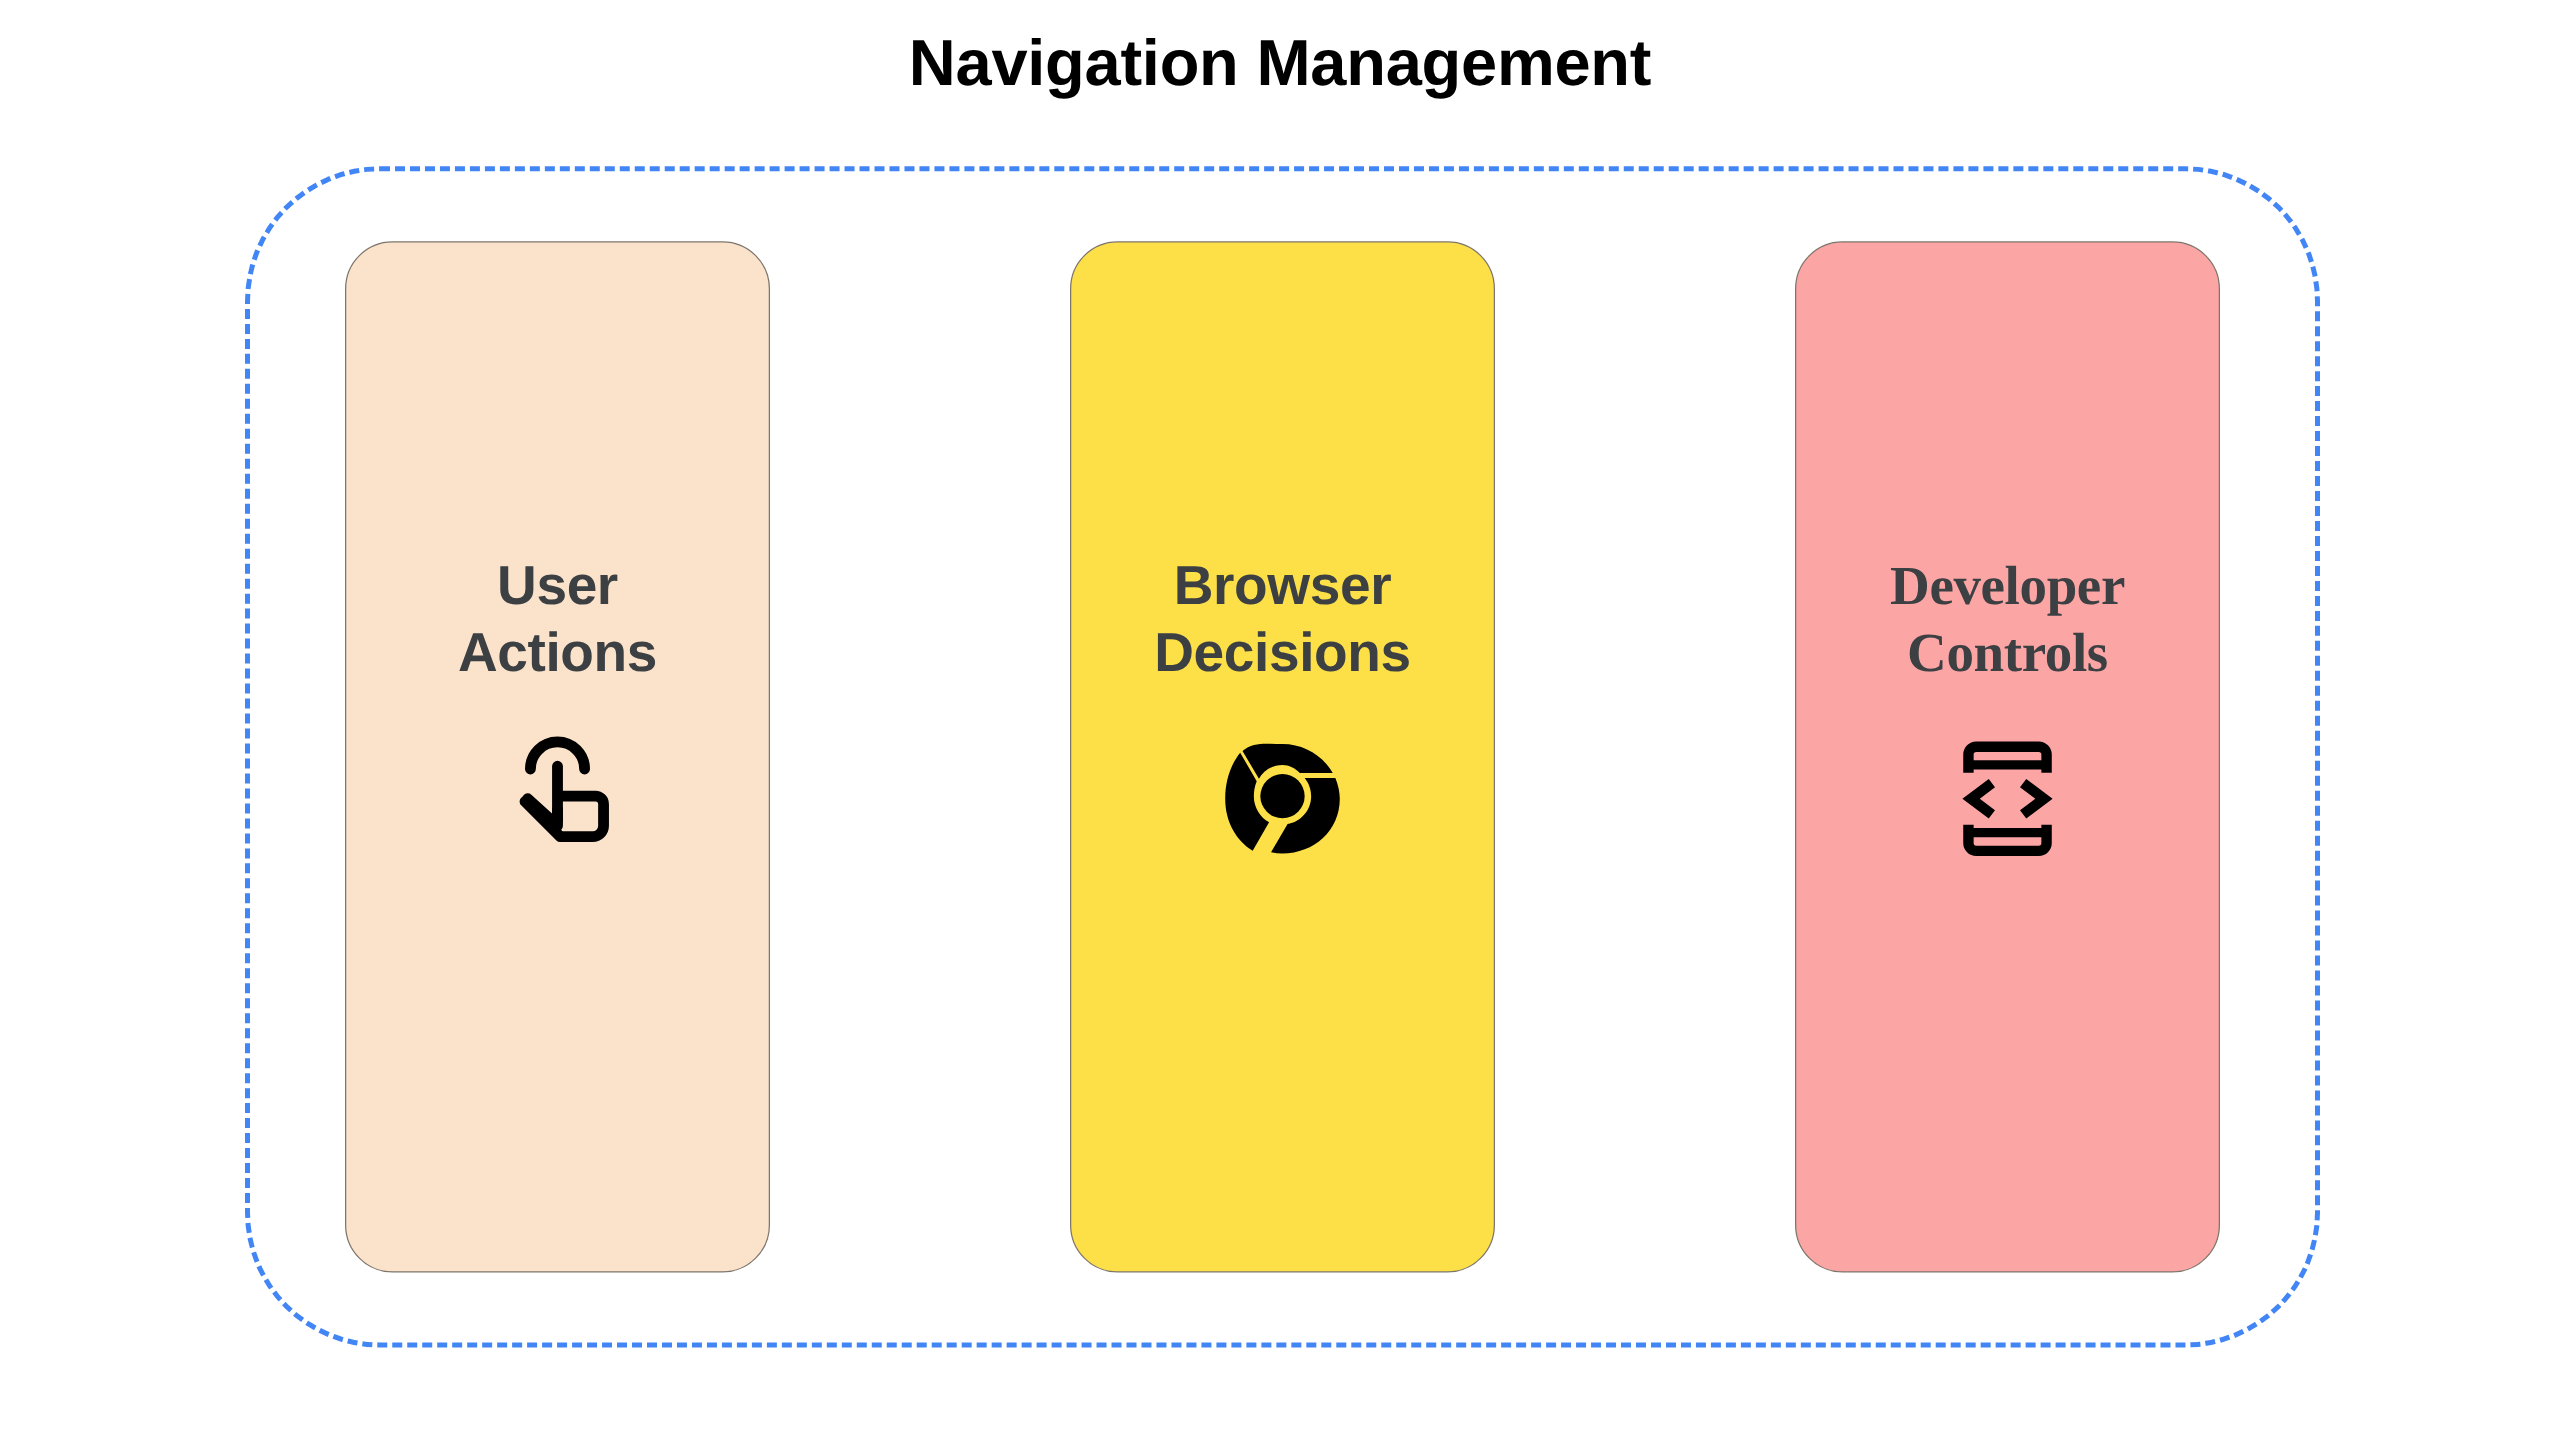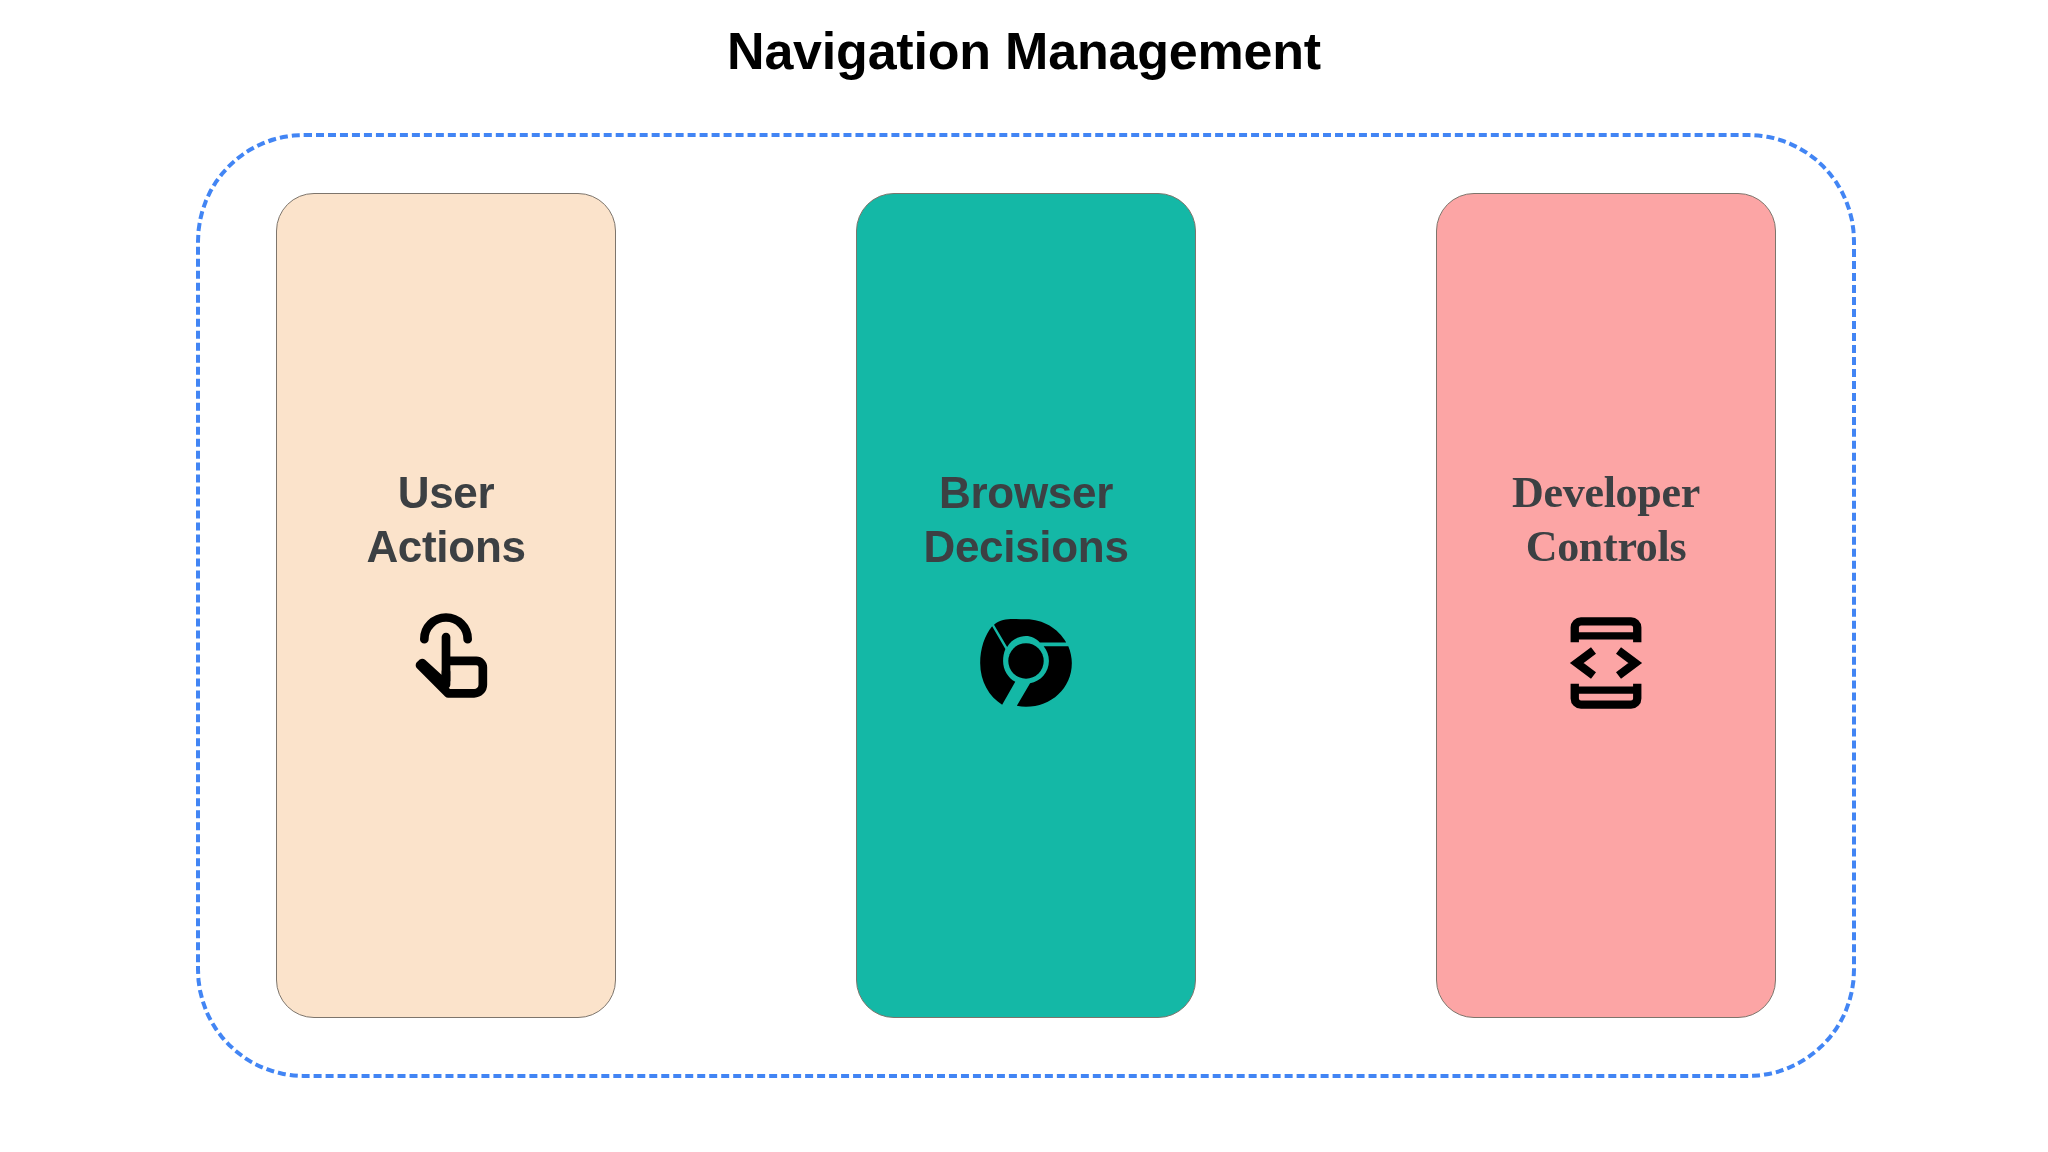--- a/index.html
+++ b/index.html
@@ -83,21 +83,20 @@
   }
 
   .card-label {
     font-size: 44px;
     font-weight: bold;
     color: #3c4043;
     text-align: center;
     line-height: 1.22;
     letter-spacing: -0.3px;
     white-space: pre-line;
-    margin-top: 24px;
   }
 
   .card-icon {
     margin-top: 34px;
     width: 112px;
     height: 112px;
     display: flex;
     align-items: center;
     justify-content: center;
   }
@@ -126,21 +125,21 @@
           <path d="M48 24 L48 64" stroke="#000000" stroke-width="8" stroke-linecap="round" fill="none"></path>
           <path d="M26 48 L48 68 L48 56" stroke="#000000" stroke-width="8" stroke-linejoin="round" stroke-linecap="round" fill="none"></path>
 
           <path d="M24 50 L50 76 L74 76 A8 8 0 0 0 82 68 L82 52
                    A6 6 0 0 0 76 46 L52 46" stroke="#000000" stroke-width="8" stroke-linejoin="round" stroke-linecap="round" fill="none"></path>
         </svg>
       </div>
     </div>
   </div>
 
-  <div class="card" id="card-1" style="background: #14b8a6; border-color: rgb(125, 117, 108);">
+  <div class="card" id="card-1" style="background: #fde047; border-color: rgb(125, 117, 108);">
     <div class="card-inner">
       <div class="card-label" style="color: rgb(60, 64, 67);">Browser
 Decisions</div>
       <div class="card-icon">
         <svg width="100" height="100" viewBox="0 0 96 96" xmlns="http://www.w3.org/2000/svg" aria-hidden="true">
 
           <g fill="#000000">
 
             <path d="M48 6 C64.5 6 78.9 14.9 86.6 28.2 L61.3 28.2
                      C57.7 24.3 53.1 22 48 22 C40.2 22 33.4 26.3 29.9 32.7

